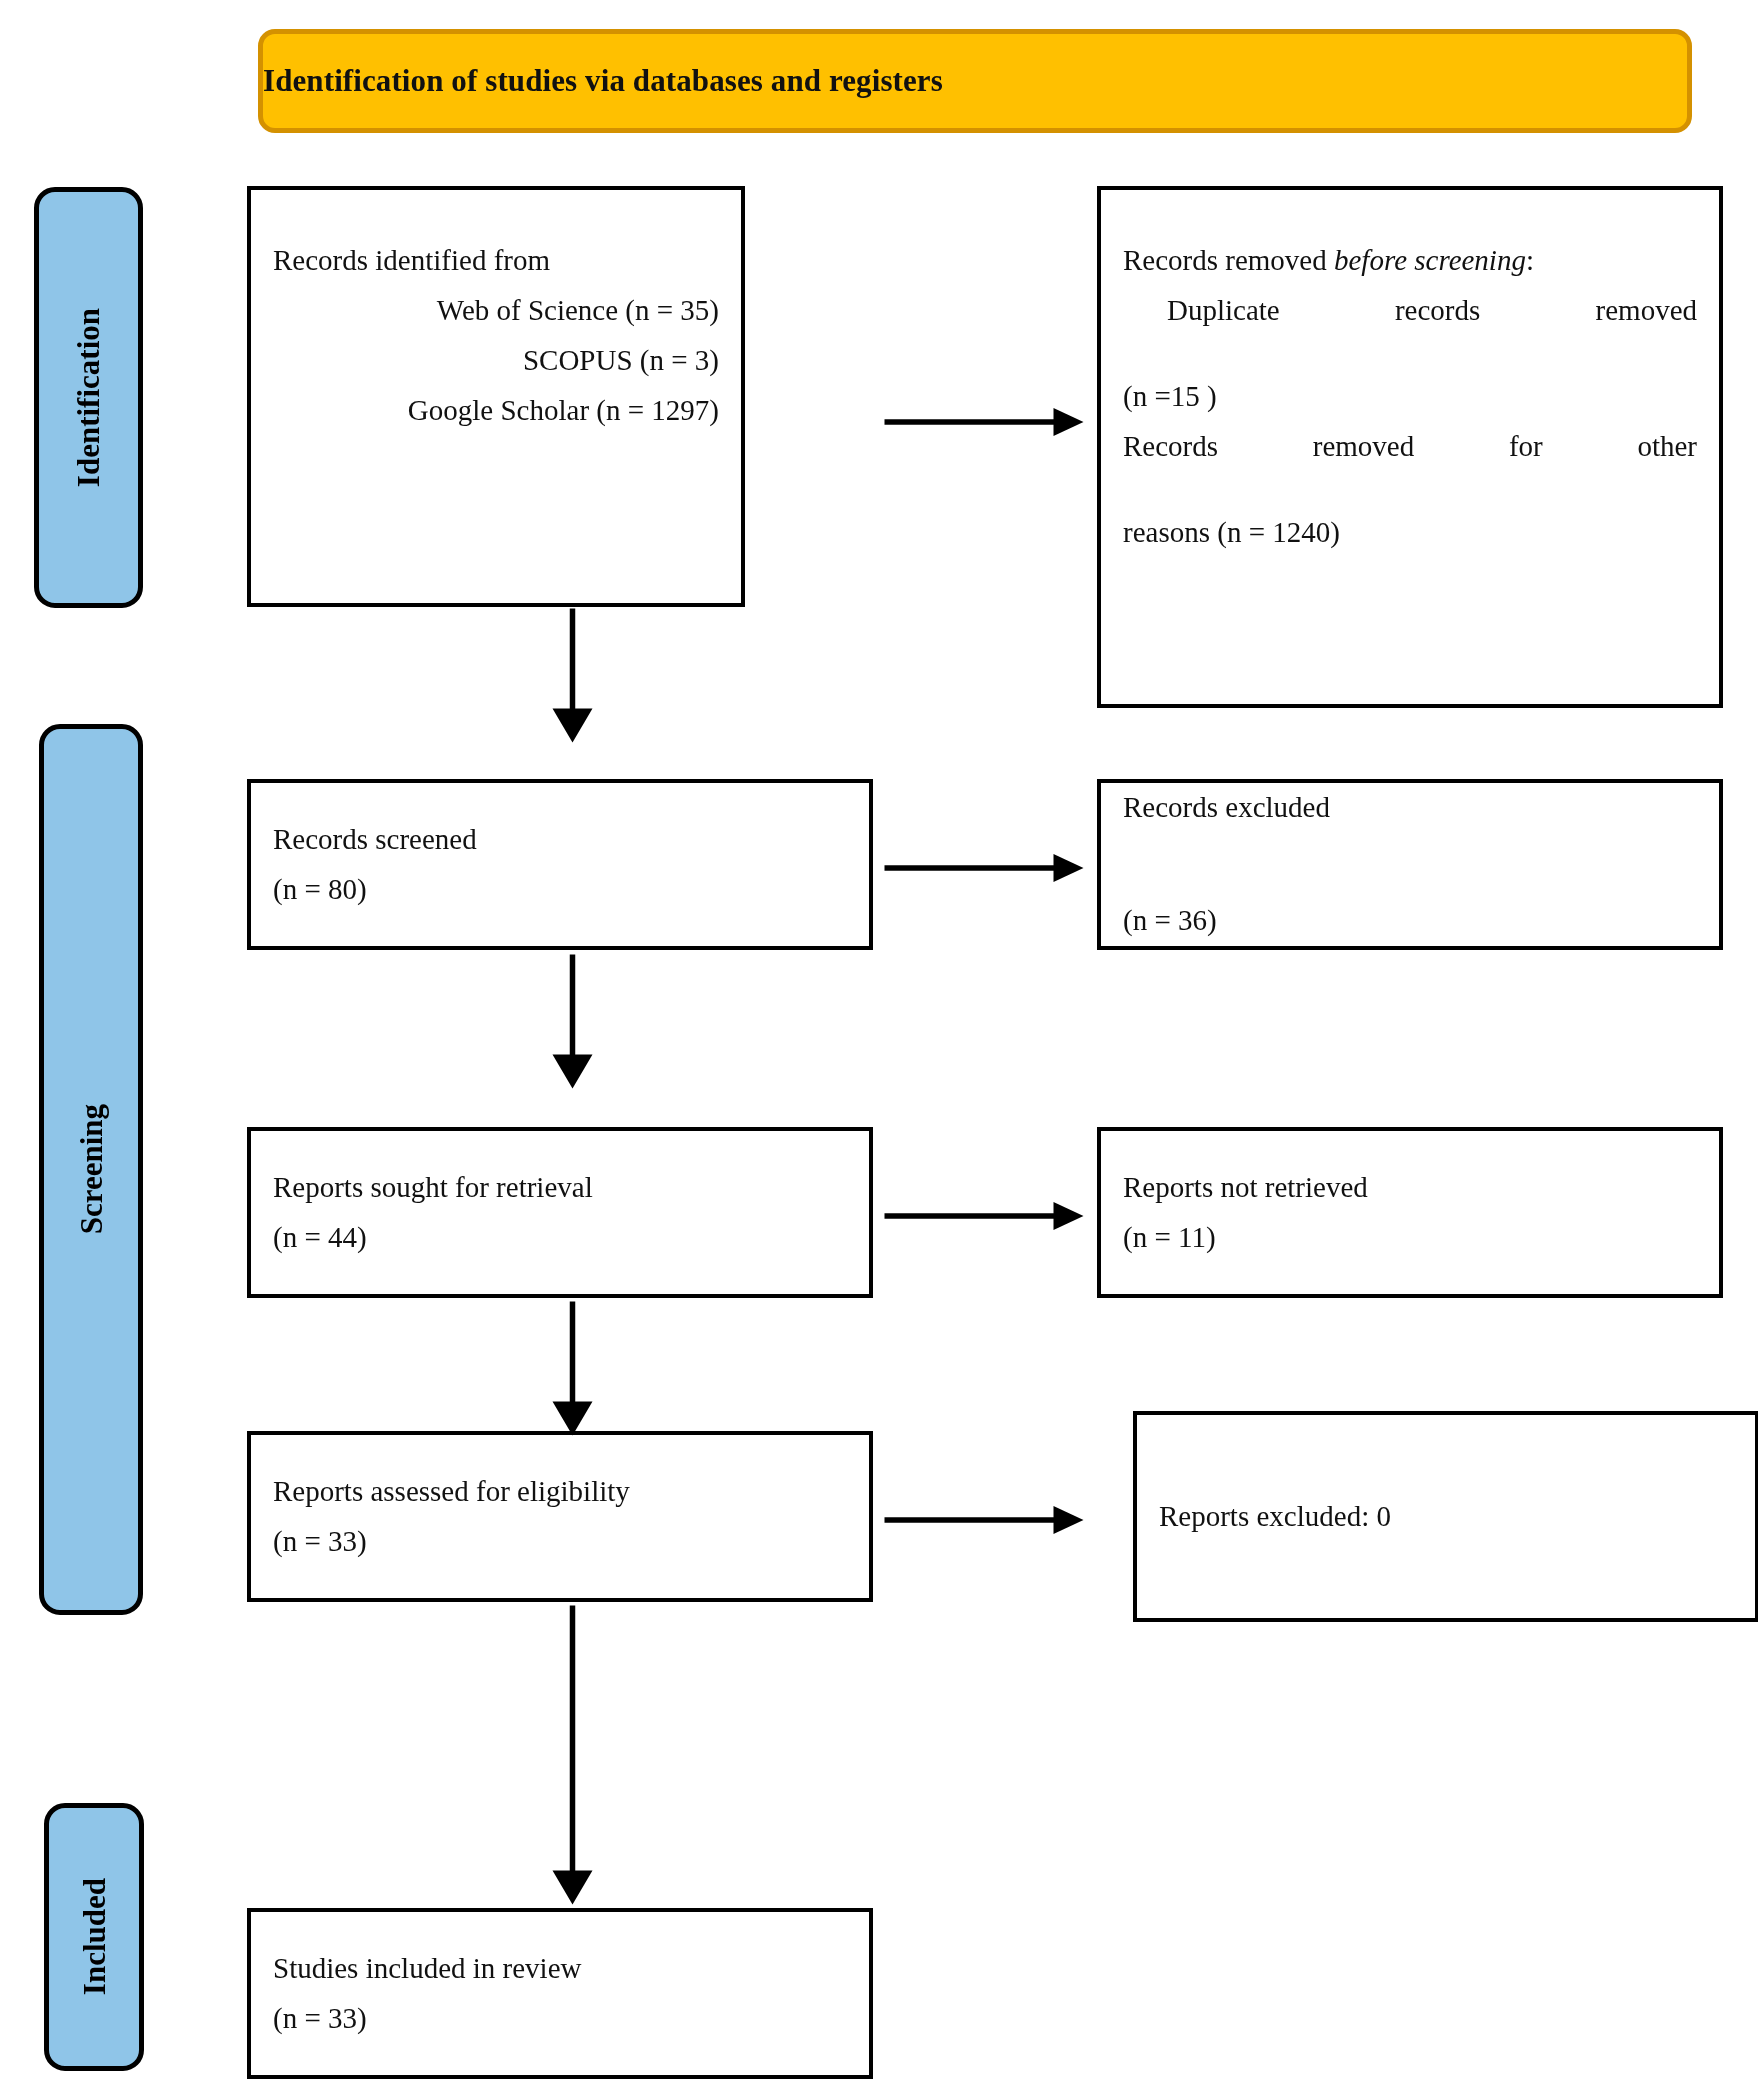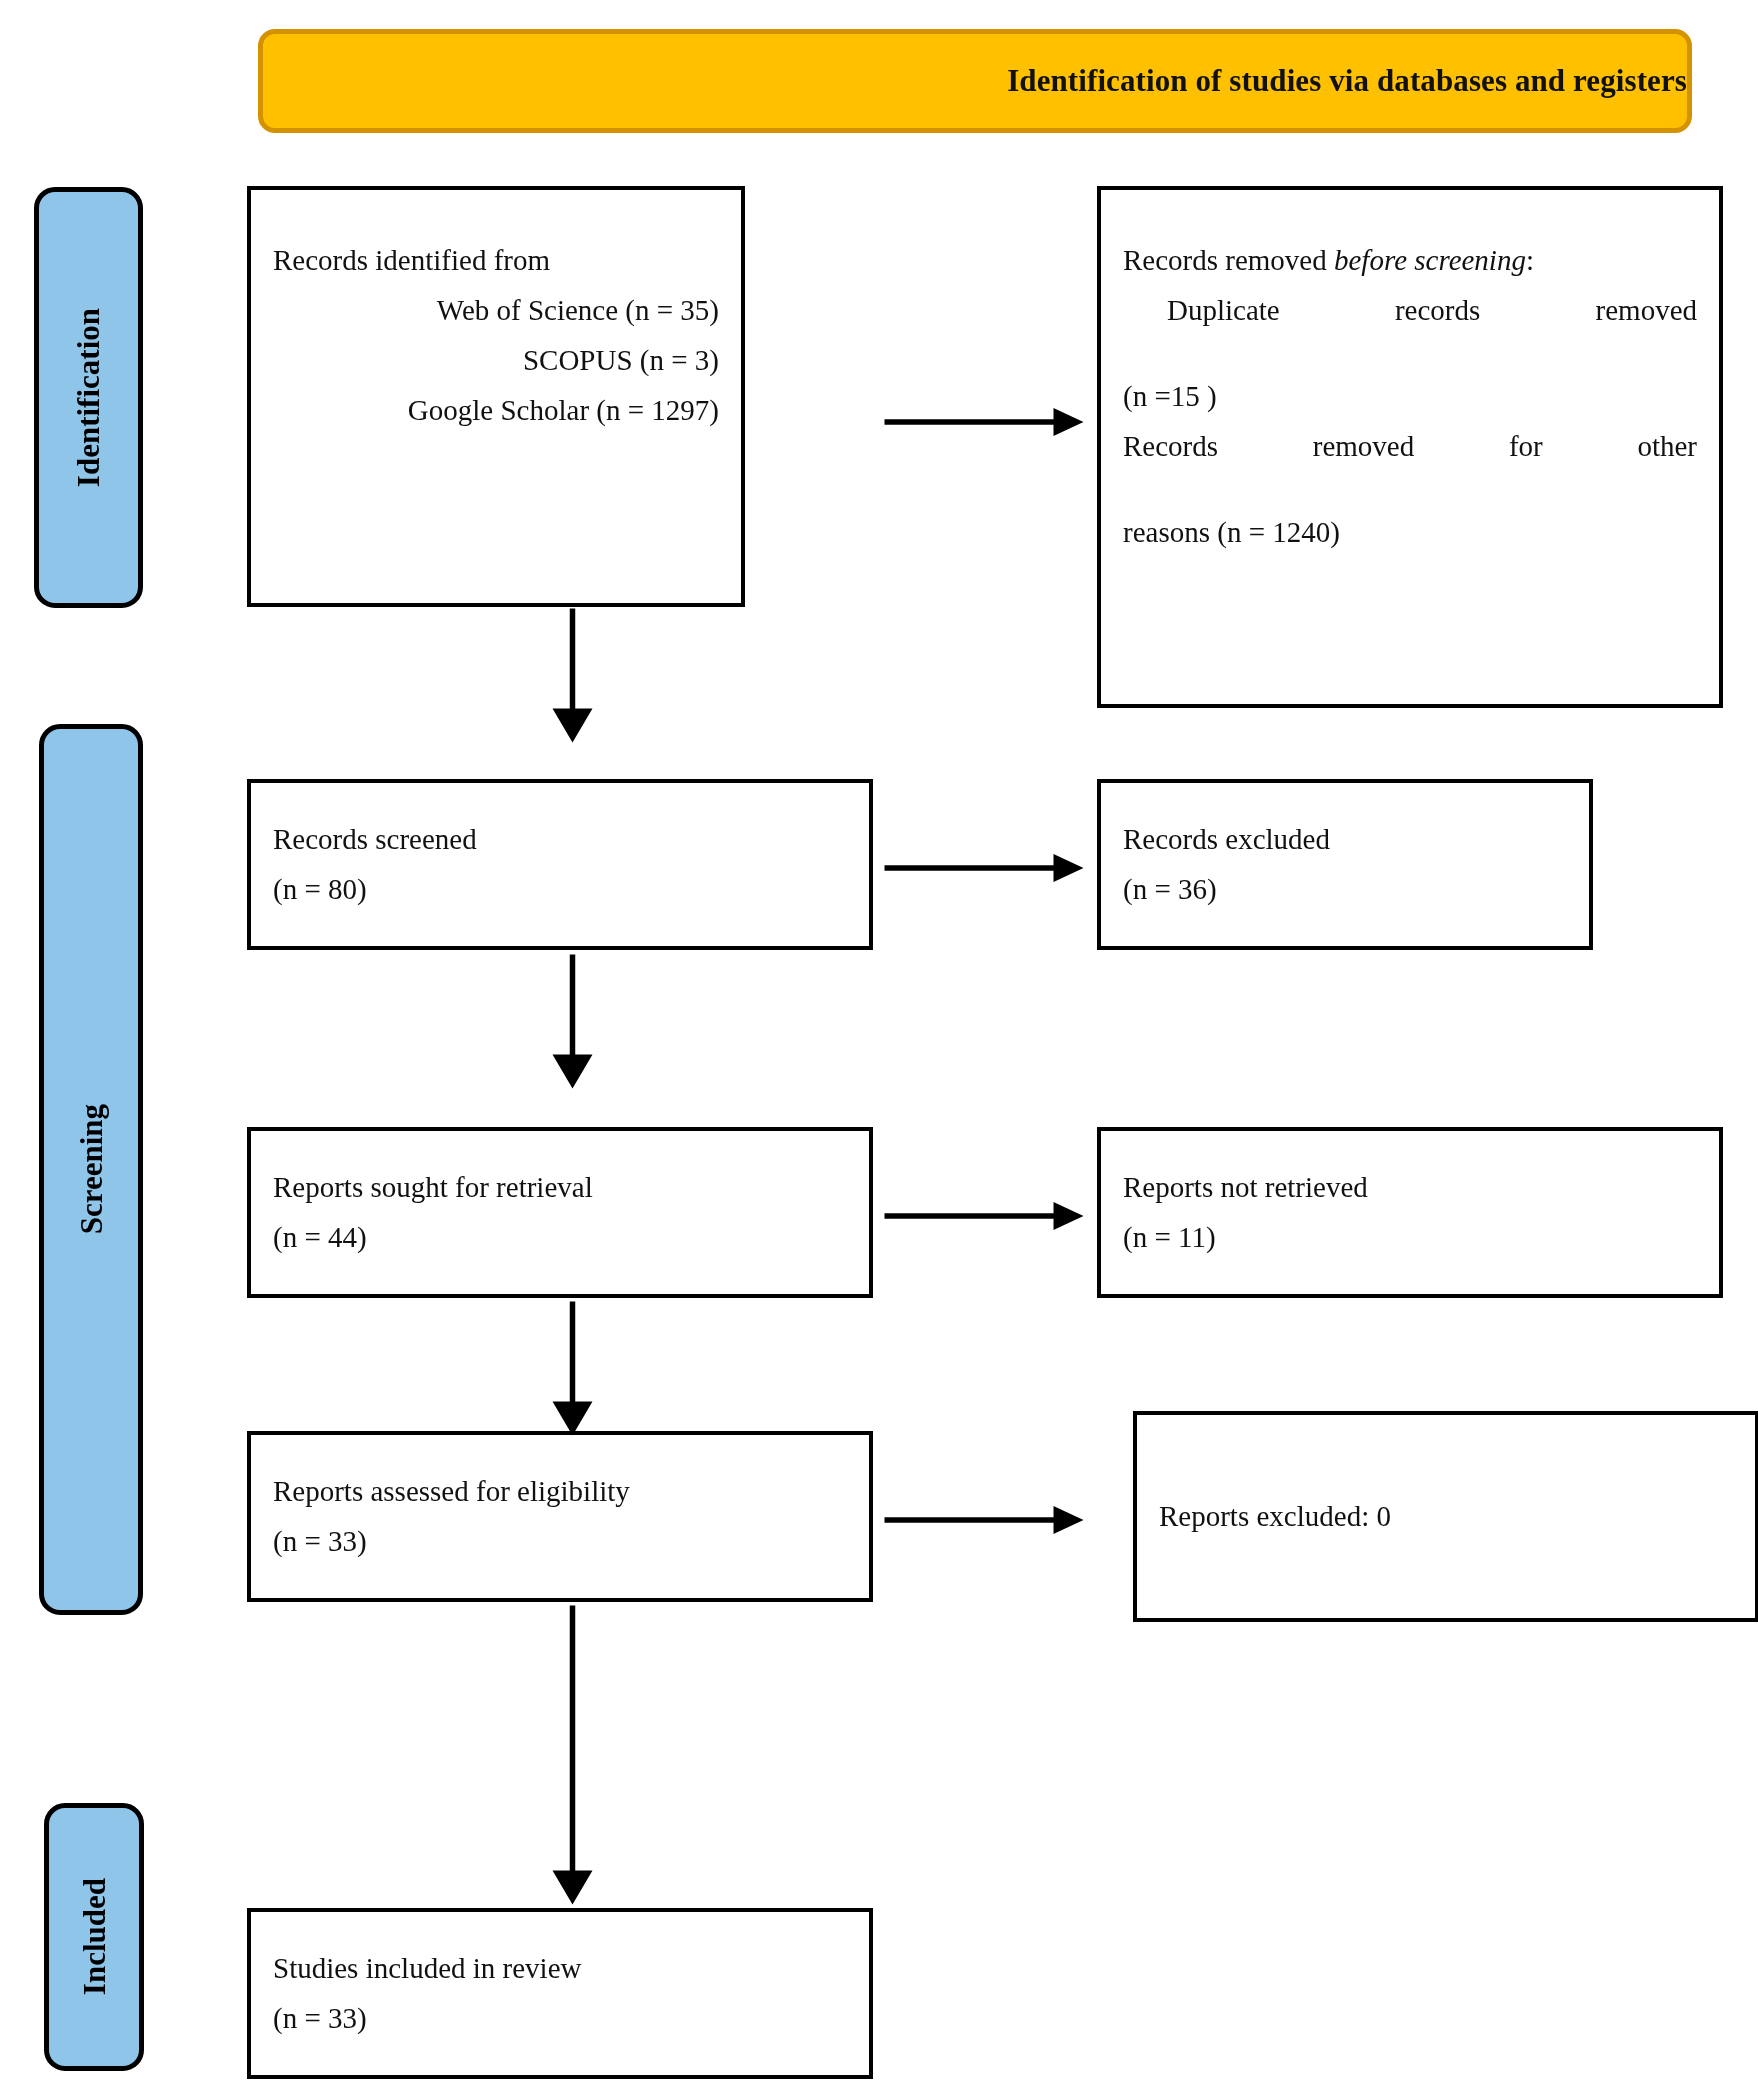--- a/index.html
+++ b/index.html
@@ -24,21 +24,21 @@
     left: 258px;
     top: 29px;
     width: 1434px;
     height: 104px;
     background: #FFC000;
     border: 5.5px solid #D49100;
     border-radius: 17px;
     box-sizing: border-box;
     display: flex;
     align-items: center;
-    justify-content: flex-end;
+    justify-content: flex-start;
   }
   .banner-title {
     font-size: 31px;
     font-weight: bold;
     color: #111111;
     letter-spacing: 0.1px;
     text-align: center;
     line-height: 1.1;
   }
 
@@ -91,21 +91,21 @@
     text-align-last: justify;
   }
   .box-line.justified.last { text-align-last: left; margin-top: 36px; }
   .box-line.wrap { white-space: normal; text-align: left; }
   .box-line em { font-style: italic; }
 
   
   #box-identified      { left: 247px;  top: 186px;  width: 498px; height: 421px; }
   #box-removed-before  { left: 1097px; top: 186px;  width: 626px; height: 522px; }
   #box-screened        { left: 247px;  top: 779px; width: 626px; height: 171px; }
-  #box-excluded        { left: 1097px; top: 779px; width: 496px; height: 171px; }
+  #box-excluded        { left: 1097px; top: 779px; width: 626px; height: 171px; justify-content: space-between; }
   #box-sought          { left: 247px;  top: 1127px; width: 626px; height: 171px; }
   #box-not-retrieved   { left: 1097px; top: 1127px; width: 626px; height: 171px; }
   #box-assessed        { left: 247px;  top: 1431px; width: 626px; height: 171px; }
   #box-reports-excl    { left: 1097px; top: 1411px; width: 626px; height: 211px; margin-left: 36px; }
   #box-included        { left: 247px;  top: 1908px; width: 626px; height: 171px; }
 
   
   .arrow { position: absolute; }
   .arrow svg { display: block; }
 

